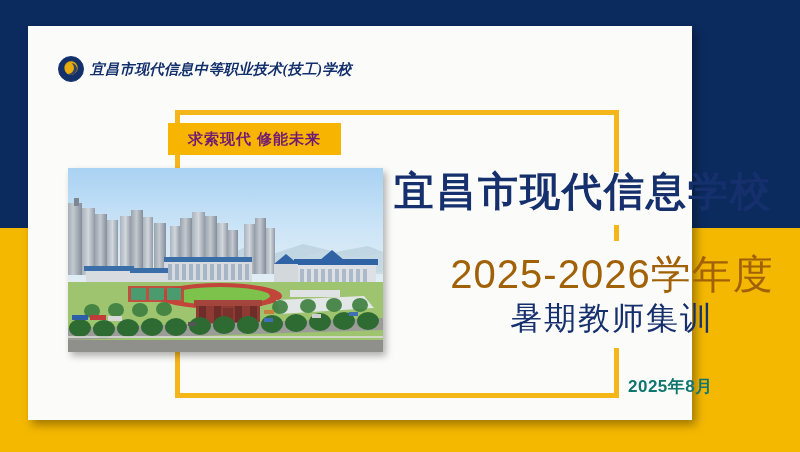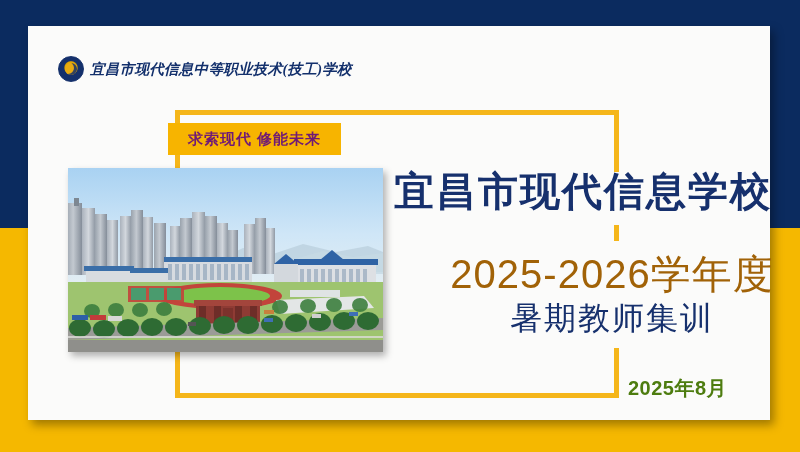--- a/index.html
+++ b/index.html
@@ -31,21 +31,21 @@
     left: 0; top: 228px;
     width: 800px; height: 224px;
     background: #f5b800;
   }
 
   
   .card {
     position: absolute;
     left: 28px;
     top: 26px;
-    width: 742px;
+    width: 664px;
     height: 394px;
     background: #fbfbfa;
     box-shadow: 4px 5px 9px rgba(0,0,0,0.35);
   }
 
   
   .logo-row {
     position: absolute;
     left: 30px;
     top: 30px;
@@ -188,23 +188,23 @@
     font-weight: normal;
     color: #16306d;
     letter-spacing: 2px;
     white-space: nowrap;
     line-height: 1;
   }
   .date-line {
     position: absolute;
     left: 600px;
     top: 349px;
-    font-size: 20px;
+    font-size: 17px;
     font-weight: bold;
-    color: #4d7c0f;
+    color: #0f766e;
     letter-spacing: 0.5px;
     white-space: nowrap;
   }
 </style>
 </head>
 <body>
 
 <div id="slide">
 
   <div class="bg-navy"></div>

